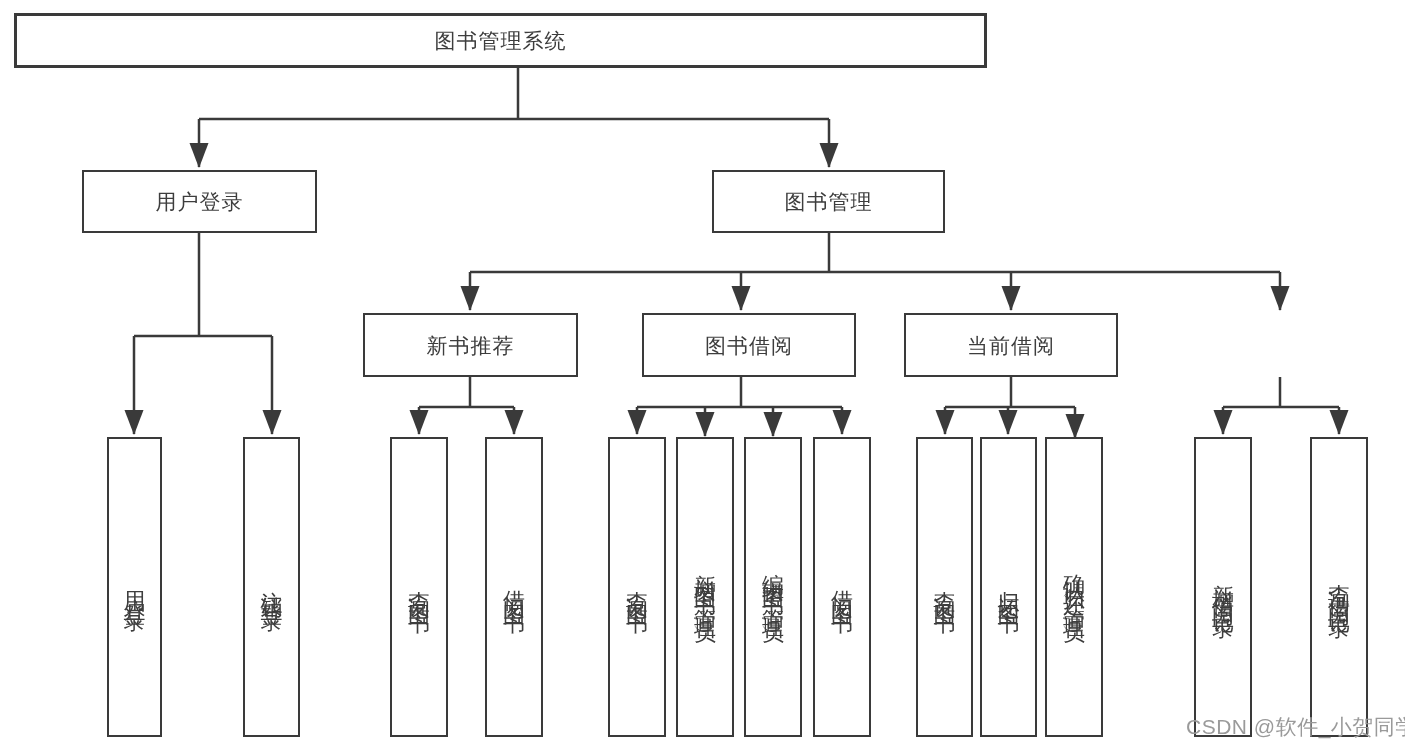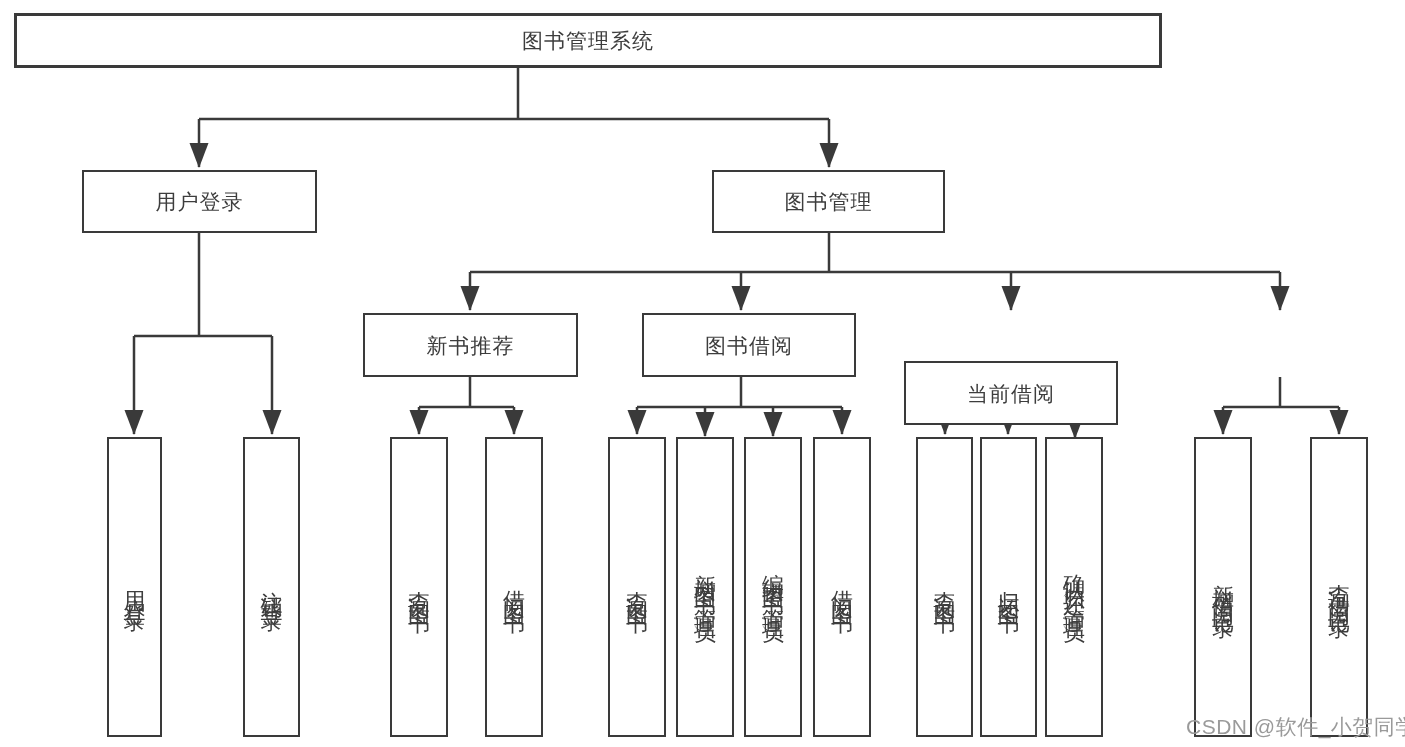--- a/index.html
+++ b/index.html
@@ -117,28 +117,28 @@
     <line x1="842" y1="407" x2="842" y2="434" stroke="#3a3a3a" stroke-width="2.5" marker-end="url(#ah)"></line>
 
     <line x1="945" y1="407" x2="945" y2="434" stroke="#3a3a3a" stroke-width="2.5" marker-end="url(#ah)"></line>
     <line x1="1008" y1="407" x2="1008" y2="434" stroke="#3a3a3a" stroke-width="2.5" marker-end="url(#ah)"></line>
     <line x1="1075" y1="407" x2="1075" y2="438" stroke="#3a3a3a" stroke-width="2.5" marker-end="url(#ah)"></line>
 
     <line x1="1223" y1="407" x2="1223" y2="434" stroke="#3a3a3a" stroke-width="2.5" marker-end="url(#ah)"></line>
     <line x1="1339" y1="407" x2="1339" y2="434" stroke="#3a3a3a" stroke-width="2.5" marker-end="url(#ah)"></line>
   </svg>
 
-  <div class="box hbox root-box" style="left:14px; top:13px; width:1148px; height:55px;">图书管理系统</div>
+  <div class="box hbox root-box" style="left:14px; top:13px; width:973px; height:55px;">图书管理系统</div>
 
   <div class="box hbox" style="left:82px; top:170px; width:235px; height:63px;">用户登录</div>
   <div class="box hbox" style="left:712px; top:170px; width:233px; height:63px;">图书管理</div>
 
   <div class="box hbox" style="left:363px; top:313px; width:215px; height:64px;">新书推荐</div>
   <div class="box hbox" style="left:634px; top:313px; width:214px; height:64px;margin-left:8px;">图书借阅</div>
-  <div class="box hbox" style="left:904px; top:313px; width:214px; height:64px;margin-top:48px;">当前借阅</div>
+  <div class="box hbox" style="left:904px; top:313px; width:214px; height:64px;">当前借阅</div>
 
   <div class="box vbox" style="left:107px; width:55px;">用户登录</div>
   <div class="box vbox" style="left:243px; width:57px;">注销登录</div>
 
   <div class="box vbox" style="left:390px; width:58px;">查询图书</div>
   <div class="box vbox" style="left:485px; width:58px;">借阅图书</div>
 
   <div class="box vbox" style="left:608px; width:58px;">查询图书</div>
   <div class="box vbox" style="left:676px; width:58px;">新增图书（管理员）</div>
   <div class="box vbox" style="left:744px; width:58px;">编辑图书（管理员）</div>

